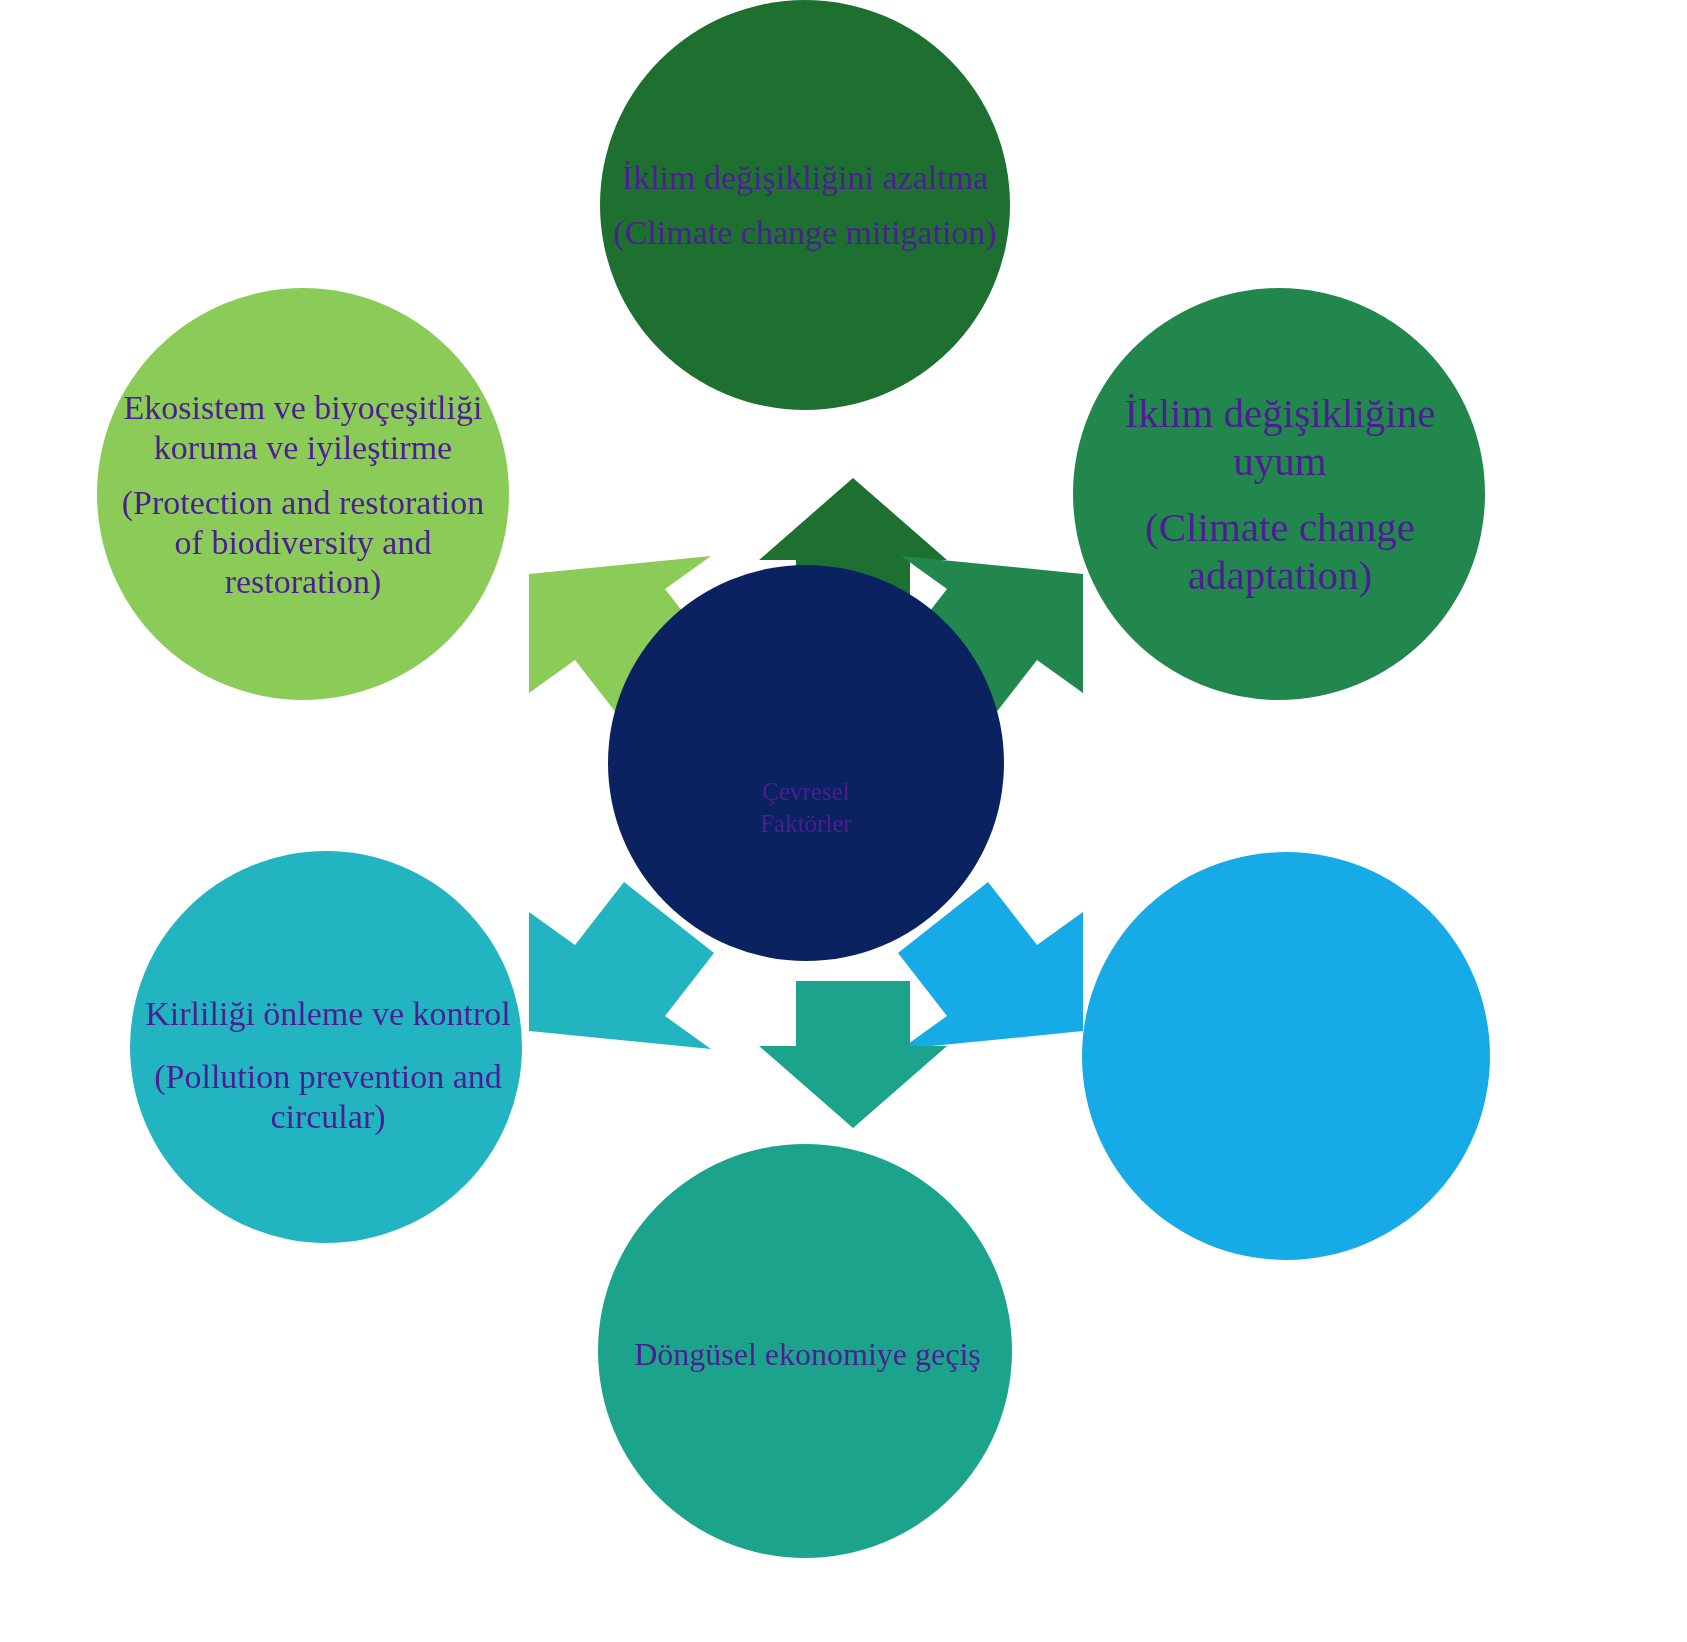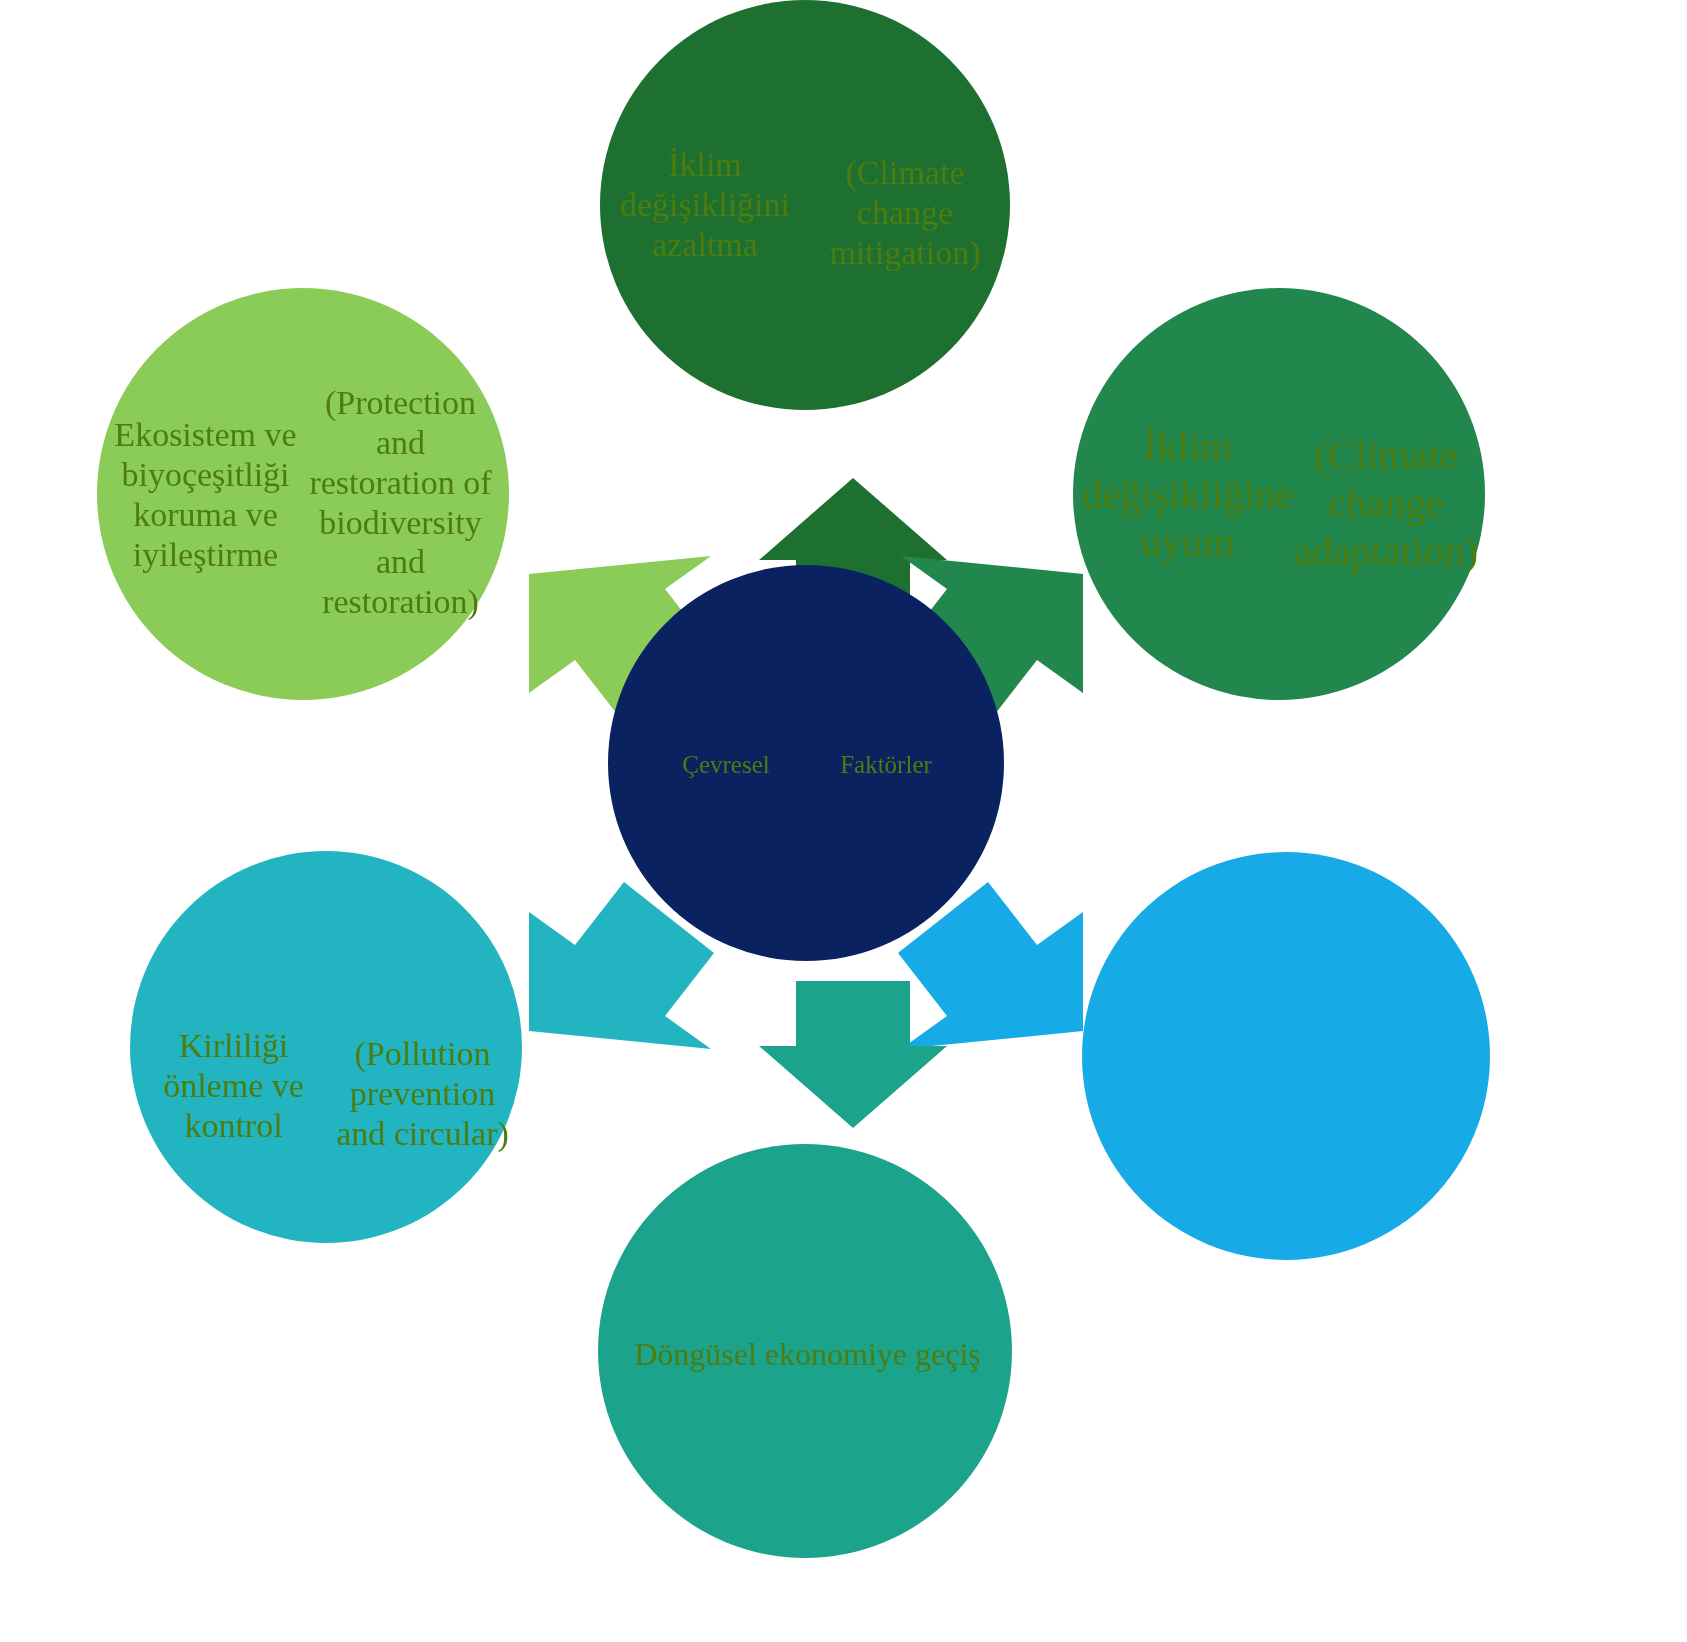--- a/index.html
+++ b/index.html
@@ -22,25 +22,25 @@
   #diagram-svg {
     position: absolute;
     top: 0;
     left: 0;
     width: 1687px;
     height: 1642px;
   }
   .node-label {
     position: absolute;
     display: flex;
-    flex-direction: row;
+    flex-direction: column;
     align-items: center;
     justify-content: center;
     text-align: center;
-    color: #4d7c0f;
+    color: #4c1d95;
     line-height: 1.17;
     pointer-events: none;
     box-sizing: border-box;
   }
   .node-label .tr-line,
   .node-label .en-line {
     display: block;
     width: 100%;
   }
   .node-label .en-line {
@@ -106,21 +106,21 @@
   <div class="node-label lbl-right" style="left:1085px; top:360px; width:390px; height:270px;">
     <span class="tr-line">İklim değişikliğine uyum</span>
     <span class="en-line">(Climate change adaptation)</span>
   </div>
 
   <div class="node-label center-label" style="left:646px; top:690px; width:320px; height:150px;">
     <span class="tr-line">Çevresel</span>
     <span class="tr-line">Faktörler</span>
   </div>
 
-  <div class="node-label lbl-botleft" style="left:143px; top:941px; width:370px; height:290px;gap:8px;">
+  <div class="node-label lbl-botleft" style="left:143px; top:920px; width:370px; height:290px;gap:8px;">
     <span class="tr-line">Kirliliği önleme ve kontrol</span>
     <span class="en-line">(Pollution prevention and circular)</span>
   </div>
 
 
   <div class="node-label lbl-bottom" style="left:620px; top:1225px; width:375px; height:260px;">
     <span class="tr-line">Döngüsel ekonomiye geçiş</span>
   </div>
 
 </div>

